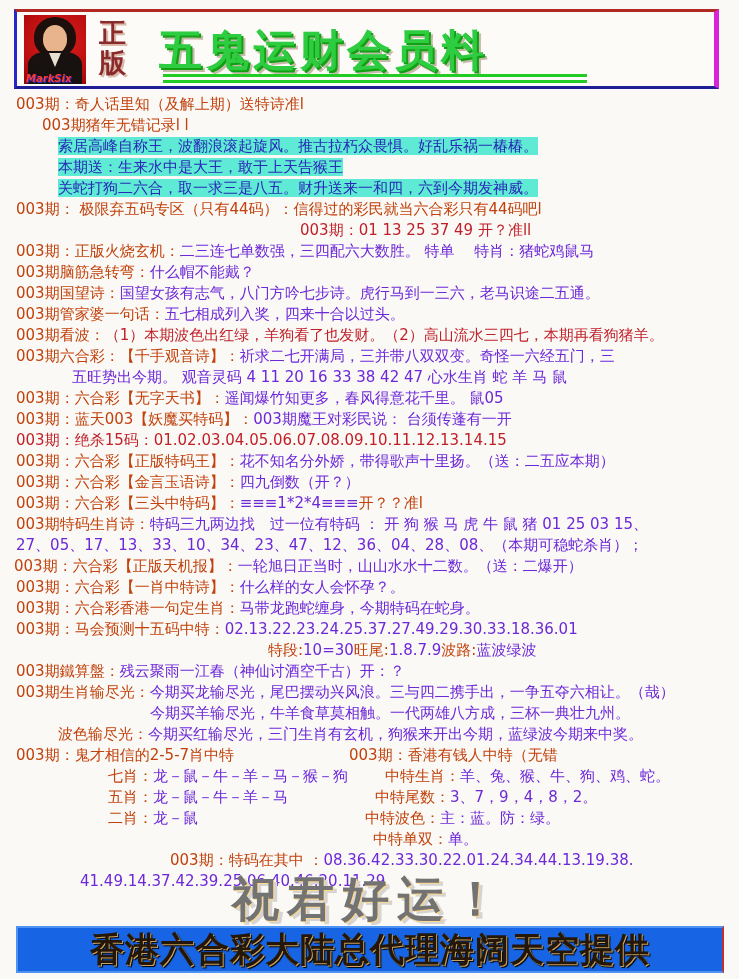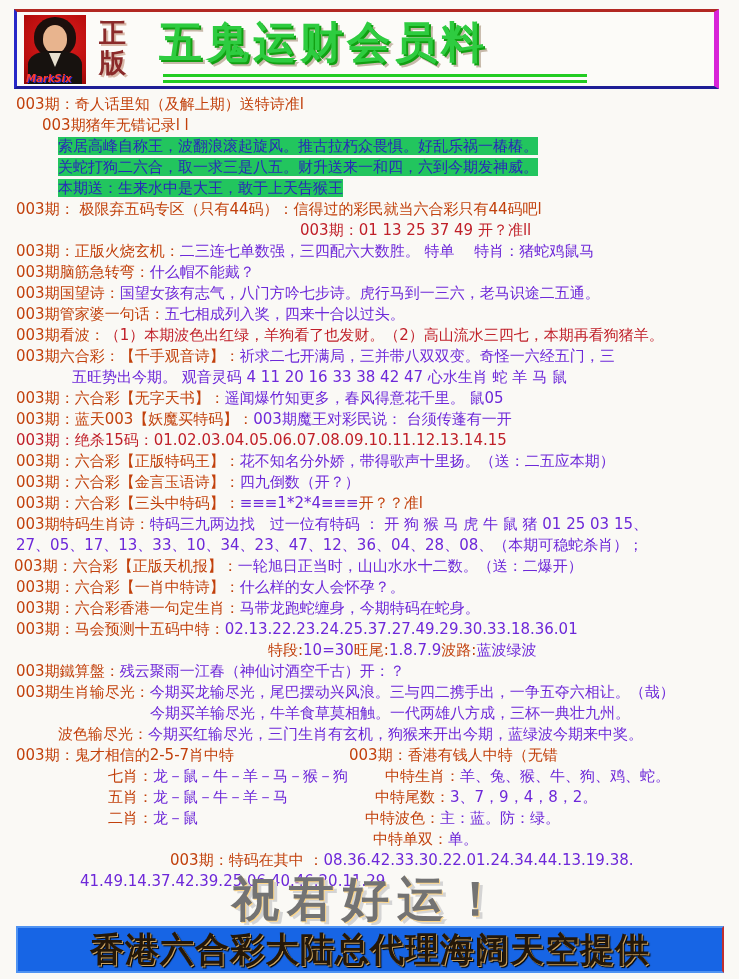--- a/index.html
+++ b/index.html
@@ -11,34 +11,34 @@
     border-top:3px solid #b22822;border-left:3px solid #2а28c8;
     border-left:3px solid #2828c8;border-bottom:3px solid #1e1e96;border-right:5px solid #d824d8;
     box-sizing:border-box;}
   #photo{position:absolute;left:7px;top:3px;width:62px;height:69px;background:radial-gradient(circle at 55% 40%, #e02020 0%, #b80d0d 70%, #900606 100%);overflow:hidden;}
   .hair{position:absolute;left:10px;top:2px;width:42px;height:40px;background:#1c0f0c;border-radius:50% 50% 45% 45%;}
   .face{position:absolute;left:19px;top:10px;width:24px;height:28px;background:#e8b48e;border-radius:50% 50% 46% 46%;}
   .torso{position:absolute;left:4px;top:36px;width:54px;height:33px;background:#17120f;border-radius:40% 40% 0 0;}
   .collar{position:absolute;left:25px;top:38px;width:12px;height:14px;background:#e8e0d0;clip-path:polygon(50% 100%,0 0,100% 0);}
   .photo-caption{position:absolute;left:2px;bottom:0;font-size:10px;font-weight:bold;font-style:italic;color:#ff3b30;text-shadow:1px 1px 0 #2a2ad0;white-space:nowrap;}
   #stamp{position:absolute;left:82px;top:6px;width:32px;font-size:27px;line-height:30px;font-weight:bold;color:#8b2a2a;word-break:break-all;text-shadow:2px 2px 0 #d9b9a9;}
-  #title{position:absolute;left:142px;top:2px;font-size:43px;font-weight:bold;color:#2ecc40;letter-spacing:4px;white-space:nowrap;text-shadow:2px 2px 0 #12a012,4px 4px 0 #c7b9a9;}
+  #title{position:absolute;left:142px;top:10px;font-size:43px;font-weight:bold;color:#2ecc40;letter-spacing:4px;white-space:nowrap;text-shadow:2px 2px 0 #12a012,4px 4px 0 #c7b9a9;}
   .title-underline{position:absolute;left:146px;height:3px;width:424px;background:#22cc22;}
   #underline-1{top:62px;}
   #underline-2{top:68px;}
 
   
   #body-lines{position:absolute;left:0;top:94px;width:739px;}
   .line{height:21px;line-height:21px;font-size:15px;white-space:nowrap;overflow:hidden;}
   .col{display:inline-block;box-sizing:border-box;vertical-align:top;height:21px;}
   .col-left{width:335px;}
   .seg-k{color:#c2410c;}
   .seg-b{color:#6d28d9;}
   .seg-r{color:#c01f28;}
-  .seg-hl{color:#2929b8;background:#22c55e;}
+  .seg-hl{color:#2929b8;background:#5eead4;}
 
   
   #wish{position:absolute;left:0;top:868px;width:739px;text-align:center;font-size:47px;font-weight:bold;color:#737373;letter-spacing:8px;text-shadow:1px 1px 0 #ffd789,4px 3px 0 #d4d4d4;}
   #banner{position:absolute;left:16px;top:926px;width:708px;height:47px;background:#1765e5;border:2px solid #4f93f2;border-right:2px solid #c03030;box-sizing:border-box;
     text-align:center;font-size:34px;font-weight:bold;line-height:42px;letter-spacing:1px;color:#241708;
     text-shadow:1px 1px 0 #caa25e,2px 2px 1px #000000;white-space:nowrap;overflow:hidden;}
 </style>
 </head>
 <body>
 
@@ -55,22 +55,22 @@
     <div id="stamp">正版</div>
     <div id="title">五鬼运财会员料</div>
     <div class="title-underline" id="underline-1"></div>
     <div class="title-underline" id="underline-2"></div>
   </div>
 
   <div id="body-lines">
       <div class="line" style="padding-left: 16px;"><span class="seg-k">003期：奇人话里知（及解上期）送特诗准l</span></div>
       <div class="line" style="padding-left: 42px;"><span class="seg-k">003期猪年无错记录l l</span></div>
       <div class="line" style="padding-left: 58px;"><span class="seg-hl">索居高峰自称王，波翻浪滚起旋风。推古拉朽众畏惧。好乱乐祸一椿椿。</span></div>
+      <div class="line" style="padding-left: 58px;"><span class="seg-hl">本期送：生来水中是大王，敢于上天告猴王</span></div>
       <div class="line" style="padding-left: 58px;"><span class="seg-hl">关蛇打狗二六合，取一求三是八五。财升送来一和四，六到今期发神威。</span></div>
-      <div class="line" style="padding-left: 58px;"><span class="seg-hl">本期送：生来水中是大王，敢于上天告猴王</span></div>
       <div class="line" style="padding-left: 16px;"><span class="seg-k">003期： 极限弃五码专区（只有44码）：信得过的彩民就当六合彩只有44码吧l</span></div>
       <div class="line" style="padding-left: 300px;"><span class="seg-r">003期：01 13 25 37 49 开？准ll</span></div>
       <div class="line" style="padding-left: 16px;"><span class="seg-k">003期：正版火烧玄机：</span><span class="seg-b">二三连七单数强，三四配六大数胜。 特单　 特肖：猪蛇鸡鼠马</span></div>
       <div class="line" style="padding-left: 16px;"><span class="seg-k">003期脑筋急转弯：</span><span class="seg-b">什么帽不能戴？</span></div>
       <div class="line" style="padding-left: 16px;"><span class="seg-k">003期国望诗：</span><span class="seg-b">国望女孩有志气，八门方吟七步诗。虎行马到一三六，老马识途二五通。</span></div>
       <div class="line" style="padding-left: 16px;"><span class="seg-k">003期管家婆一句话：</span><span class="seg-b">五七相成列入奖，四来十合以过头。</span></div>
       <div class="line" style="padding-left: 16px;"><span class="seg-k">003期看波：</span><span class="seg-r">（1）本期波色出红绿，羊狗看了也发财。（2）高山流水三四七，本期再看狗猪羊。</span></div>
       <div class="line" style="padding-left: 16px;"><span class="seg-k">003期六合彩：【千手观音诗】：</span><span class="seg-b">祈求二七开满局，三并带八双双变。奇怪一六经五门，三</span></div>
       <div class="line" style="padding-left: 72px;"><span class="seg-b">五旺势出今期。 观音灵码 4 11 20 16 33 38 42 47 心水生肖 蛇 羊 马 鼠</span></div>
       <div class="line" style="padding-left: 16px;"><span class="seg-k">003期：六合彩【无字天书】：</span><span class="seg-b">遥闻爆竹知更多，春风得意花千里。 鼠05</span></div>

